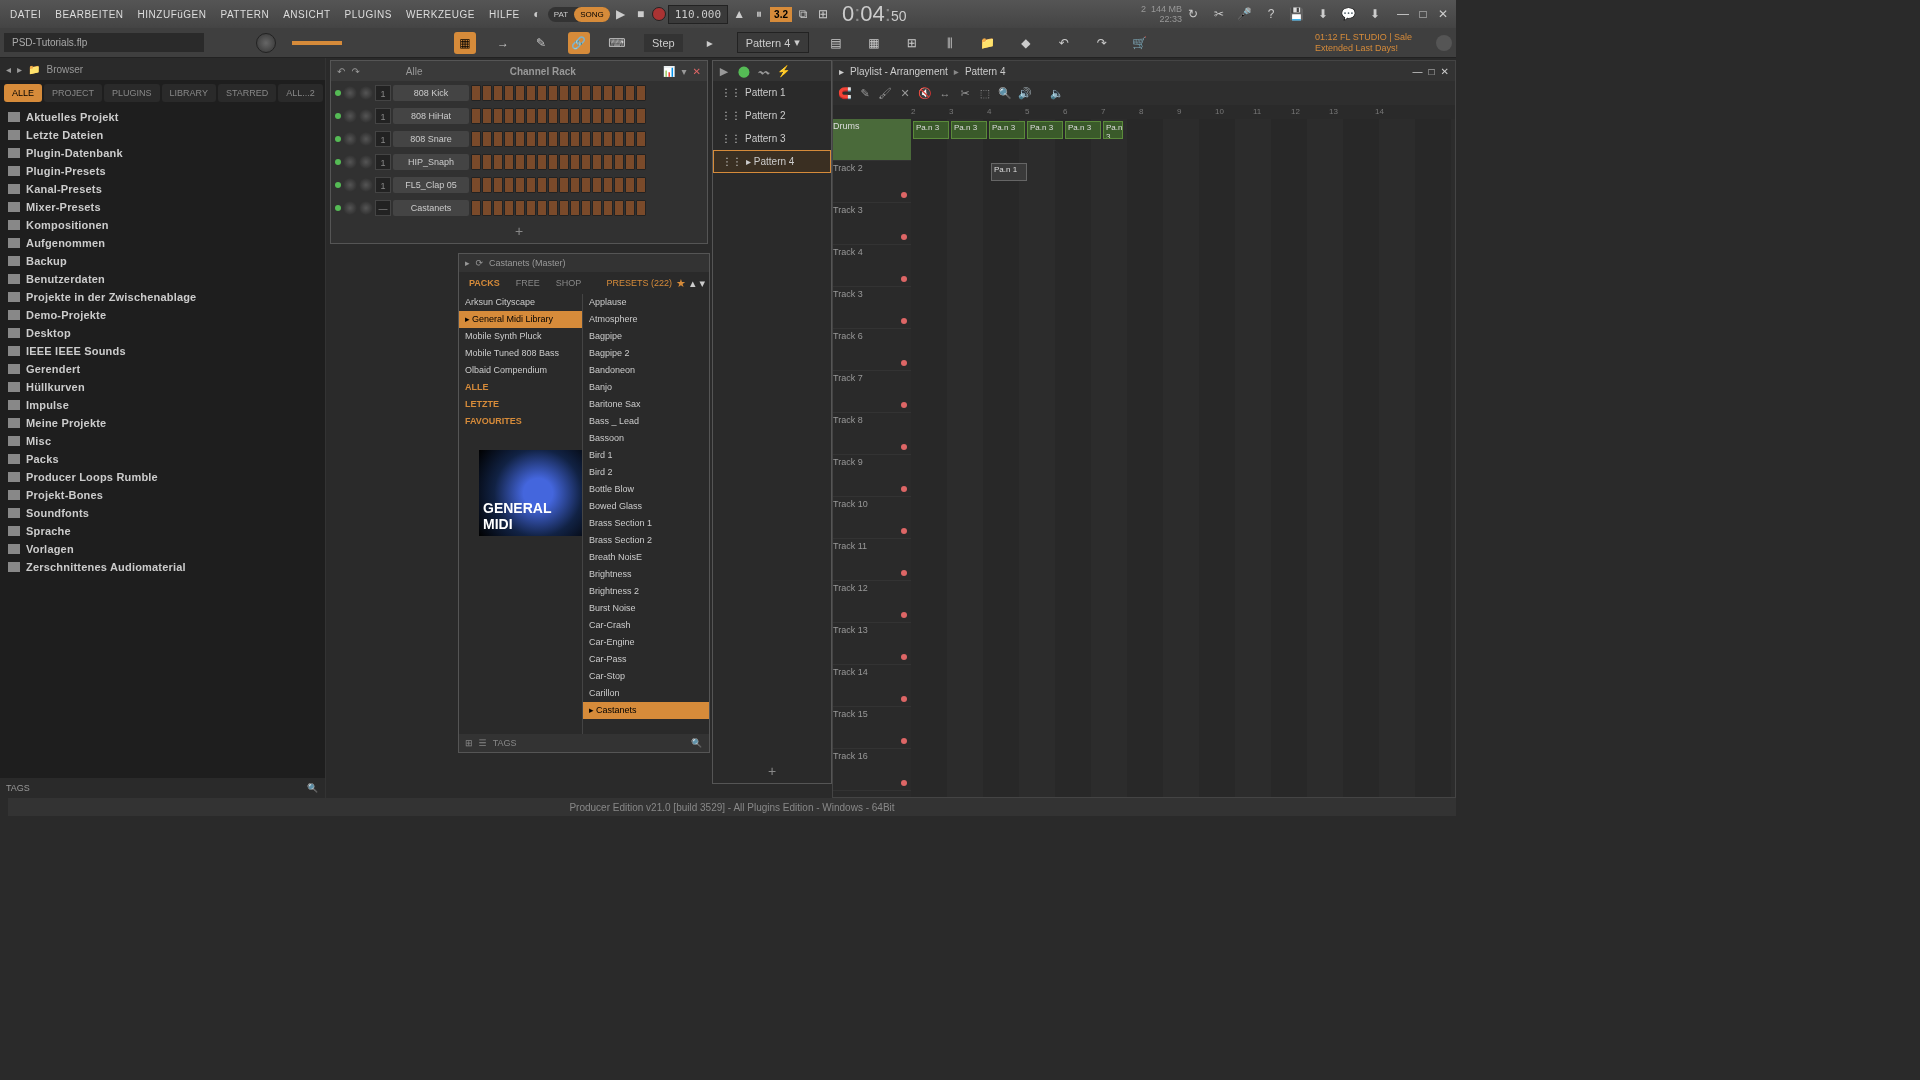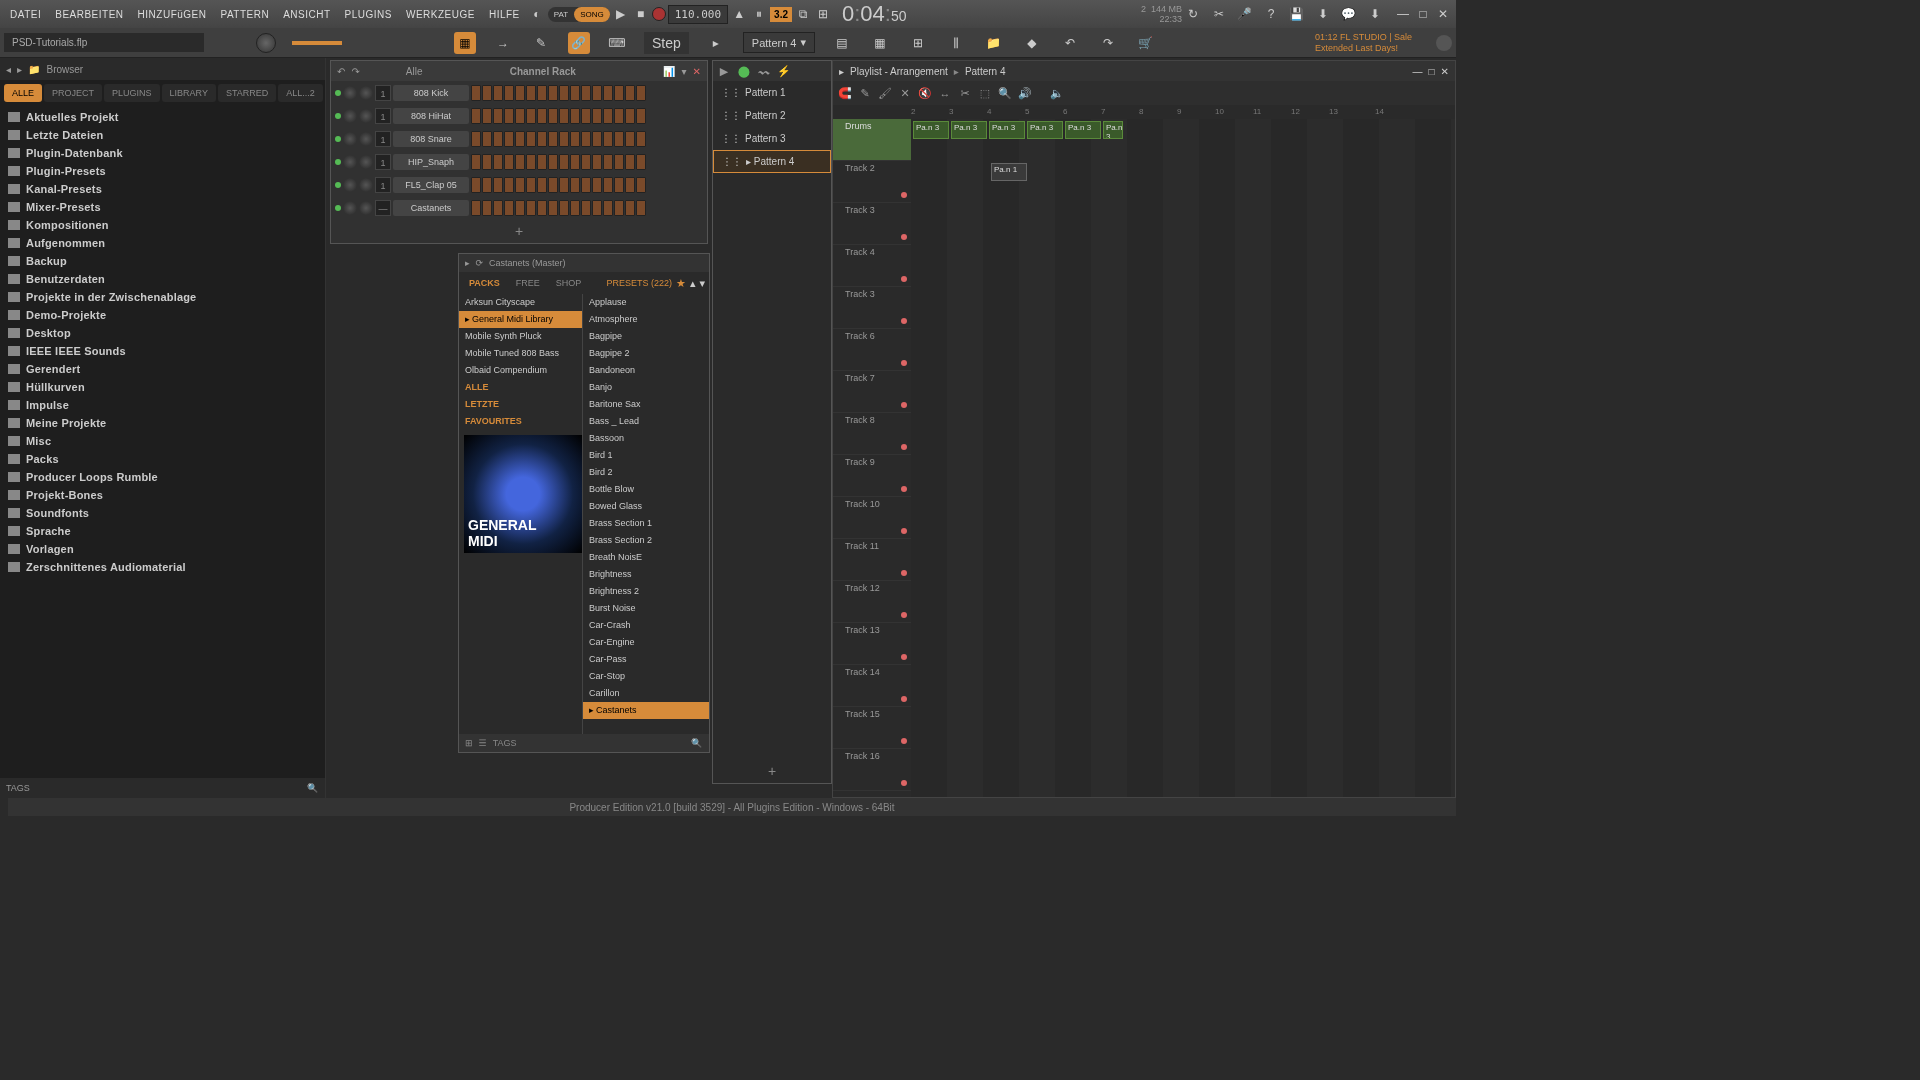--- a/index.html
+++ b/index.html
@@ -21,21 +21,21 @@
 .menubar .rec-btn { width: 14px; height: 14px; background: #aa3333; border-radius: 50%; border: 1px solid #222; }
 .menubar .snap-num { background: #d68b3a; color: #000; font-weight: bold; padding: 2px 4px; font-size: 10px; }
 
 
 .toolbar2 { height: 30px; background: #3f3f3f; display: flex; align-items: center; padding: 0 4px; gap: 16px; border-bottom: 1px solid #222; }
 .toolbar2 .filename { background: #2a2a2a; color: #aaa; padding: 4px 8px; font-size: 10px; width: 200px; }
 .toolbar2 .knob { width: 20px; height: 20px; border-radius: 50%; background: radial-gradient(#666,#333); border: 1px solid #222; }
 .toolbar2 .slider-h { width: 50px; height: 4px; background: #d68b3a; position: relative; }
 .toolbar2 .tb-icon { width: 22px; height: 22px; display: flex; align-items: center; justify-content: center; color: #ccc; font-size: 12px; }
 .toolbar2 .tb-icon.active { background: #d68b3a; color: #000; border-radius: 3px; }
-.toolbar2 .step-label { background: #333; padding: 3px 8px; font-size: 14px; color: #ccc; }
+.toolbar2 .step-label { background: #333; padding: 3px 8px; font-size: 11px; color: #ccc; }
 .toolbar2 .pattern-box { background: #3a3a3a; border: 1px solid #222; padding: 3px 8px; font-size: 11px; color: #ccc; display: flex; align-items: center; gap: 4px; }
 .toolbar2 .right-info { margin-left: auto; font-size: 9px; color: #d68b3a; line-height: 11px; }
 .toolbar2 .globe { width: 16px; height: 16px; border-radius: 50%; background: #555; margin-left: 8px; }
 
 
 .main { display: flex; height: 740px; }
 
 
 .browser { width: 326px; background: #1e1e1e; border-right: 1px solid #333; display: flex; flex-direction: column; }
 .browser-hdr { height: 22px; background: #2a2a2a; display: flex; align-items: center; padding: 0 6px; gap: 6px; font-size: 10px; color: #999; }
@@ -67,21 +67,21 @@
 .preset-pop .pp-tabs { display: flex; padding: 4px; gap: 4px; align-items: center; }
 .preset-pop .pp-tab { padding: 2px 6px; font-size: 9px; color: #888; }
 .preset-pop .pp-tab.active { color: #d68b3a; font-weight: bold; }
 .preset-pop .pp-count { font-size: 9px; color: #d68b3a; margin-left: auto; }
 .preset-pop .pp-body { display: flex; height: 440px; }
 .preset-pop .pp-col1 { width: 124px; border-right: 1px solid #444; overflow: hidden; }
 .preset-pop .pp-col2 { flex: 1; overflow: hidden; }
 .preset-pop .pp-item { padding: 2px 6px; font-size: 9px; color: #ccc; height: 17px; line-height: 13px; }
 .preset-pop .pp-item.sel { background: #d68b3a; color: #000; }
 .preset-pop .pp-item.cat { color: #d68b3a; font-weight: bold; }
-.preset-pop .pp-img { width: 118px; height: 118px; background: radial-gradient(circle,#4466dd 20%,#112244 60%,#000); margin: 5px; position: relative; }
+.preset-pop .pp-img { width: 118px; height: 86px; background: radial-gradient(circle,#4466dd 20%,#112244 60%,#000); margin: 20px; position: relative; }
 .preset-pop .pp-img-label { position: absolute; bottom: 4px; left: 4px; color: #fff; font-size: 14px; font-weight: bold; }
 .preset-pop .pp-ftr { height: 18px; background: #333; display: flex; align-items: center; padding: 0 6px; gap: 6px; font-size: 9px; color: #888; }
 
 
 .patpick { position: absolute; left: 712px; top: 60px; width: 120px; background: #2a2a2a; border: 1px solid #555; }
 .patpick-hdr { height: 20px; background: #333; display: flex; align-items: center; gap: 6px; padding: 0 4px; }
 .patpick-hdr .icon { width: 14px; height: 14px; color: #999; display:flex; align-items:center; justify-content:center; font-size:11px; }
 .patpick-item { padding: 5px 8px; font-size: 10px; color: #ccc; display: flex; align-items: center; gap: 4px; height: 23px; }
 .patpick-item.sel { border: 1px solid #d68b3a; background: #3a2f22; }
 .patpick .add { text-align: center; color: #888; font-size: 14px; padding: 4px; position: absolute; bottom: 0; width: 100%; }
@@ -90,21 +90,21 @@
 .playlist { position: absolute; left: 832px; top: 60px; right: 0; bottom: 18px; background: #262626; border: 1px solid #444; }
 .playlist-hdr { height: 20px; background: #333; display: flex; align-items: center; padding: 0 6px; gap: 6px; font-size: 10px; color: #ccc; }
 .playlist-hdr .ttl { flex: 0 0 auto; }
 .playlist-hdr .arr { color: #888; }
 .playlist-tools { height: 24px; background: #2e2e2e; display: flex; align-items: center; gap: 4px; padding: 0 4px; }
 .playlist-tools .tool { width: 16px; height: 16px; color: #999; display: flex; align-items: center; justify-content: center; font-size: 11px; }
 .playlist-ruler { height: 14px; background: #2a2a2a; display: flex; font-size: 8px; color: #777; position: relative; }
 .playlist-ruler .tick { position: absolute; top: 2px; }
 .playlist-body { display: flex; height: calc(100% - 58px); }
 .playlist-tracks { width: 78px; background: #2a2a2a; }
-.pl-track { height: 42px; border-bottom: 1px solid #333; padding: 2px 12px; font-size: 9px; color: #999; display: flex; align-items: flex-start; position: relative; }
+.pl-track { height: 42px; border-bottom: 1px solid #333; padding: 2px 0; font-size: 9px; color: #999; display: flex; align-items: flex-start; position: relative; }
 .pl-track .rec-dot { position: absolute; right: 4px; bottom: 4px; width: 6px; height: 6px; background: #d66; border-radius: 50%; }
 .pl-track.drums { background: #4a6a3a; color: #ddd; }
 .playlist-grid { flex: 1; background: repeating-linear-gradient(90deg,#282828 0,#282828 36px,#2c2c2c 36px,#2c2c2c 72px); position: relative; }
 .pl-clip { position: absolute; height: 18px; background: #3a5a2a; border: 1px solid #5a8a3a; font-size: 8px; color: #ddd; padding: 1px 2px; overflow: hidden; }
 .pl-clip.pat4 { background: #3a3a3a; border-color: #666; }
 
 
 .footer { position: absolute; bottom: 0; left: 8px; right: 0; height: 18px; background: #333; display: flex; align-items: center; justify-content: center; font-size: 10px; color: #888; }
 </style>
 </head>

